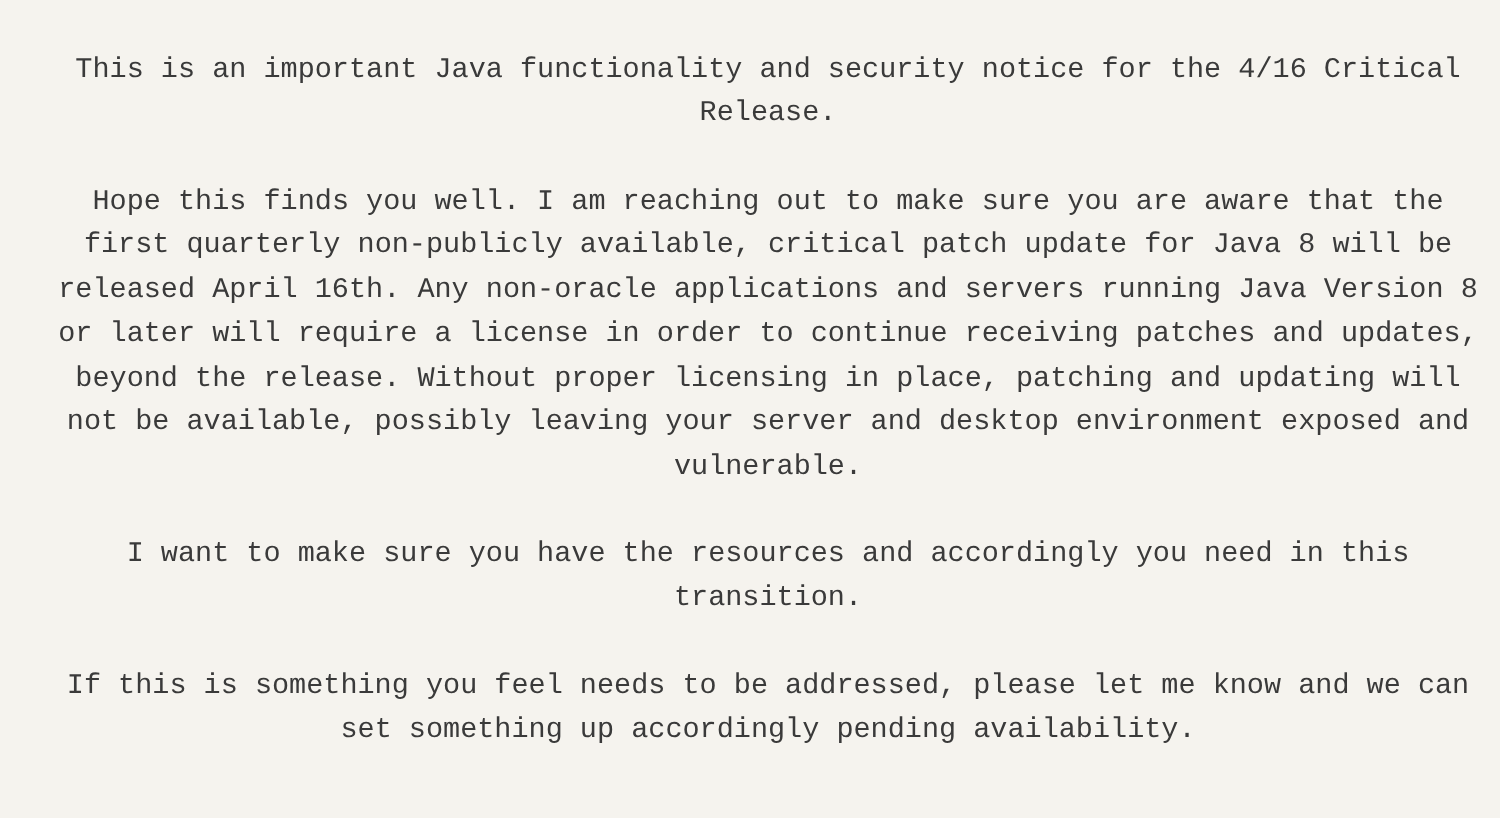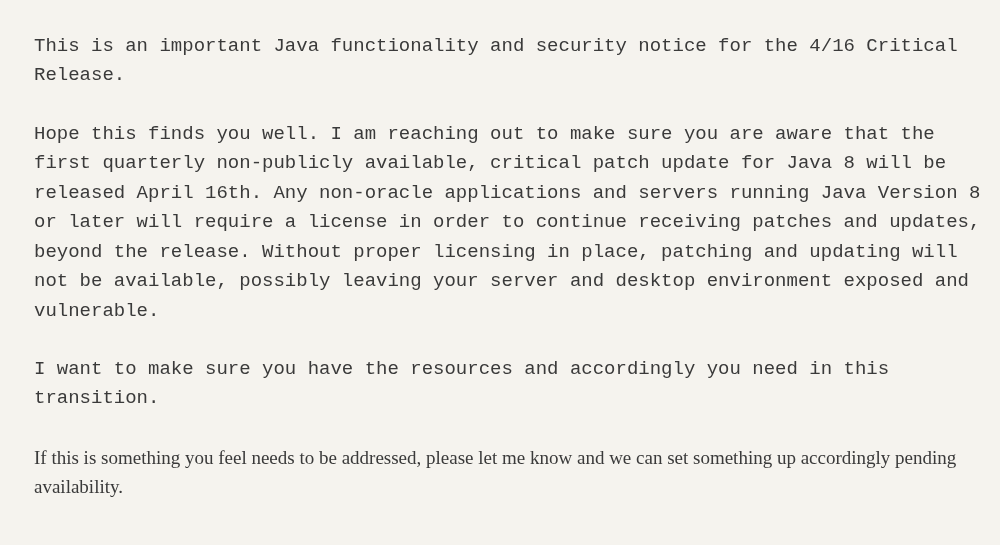--- a/index.html
+++ b/index.html
@@ -1,39 +1,39 @@
 <!DOCTYPE html>
 <html><head>
   <meta charset="utf-8">
   <style>
     * {
       margin: 4px;
       padding: 0;
       box-sizing: border-box;
+      text-align: center;
     }
     body {
       background-color: #f5f3ee;
       padding: 20px 18px;
       font-family: 'Consolas', 'Courier New', monospace;
       font-size: 19px;
       line-height: 1.55;
       color: #3a3a3a;
       width: 1000px;
       height: 545px;
       overflow: hidden;
     }
     .document {
       width: 100%;
     }
     .paragraph {
       margin-bottom: 29px;
     }
     .paragraph:last-child {
       margin-bottom: 0;
-      font-family: Liberation Serif, serif;
     }
   </style>
 </head>
 <body>
 
 <div class="document">
   <p class="paragraph">This is an important Java functionality and security notice for the 4/16 Critical Release.</p>
   <p class="paragraph">Hope this finds you well. I am reaching out to make sure you are aware that the first quarterly non-publicly available, critical patch update for Java 8 will be released April 16th. Any non-oracle applications and servers running Java Version 8 or later will require a license in order to continue receiving patches and updates, beyond the release.  Without proper licensing in place, patching and updating will not be available, possibly leaving your server and desktop environment exposed and vulnerable.</p>
   <p class="paragraph">I want to make sure you have the resources and accordingly you need in this transition.</p>
   <p class="paragraph">If this is something you feel needs to be addressed, please let me know and we can set something up accordingly pending availability.</p>

